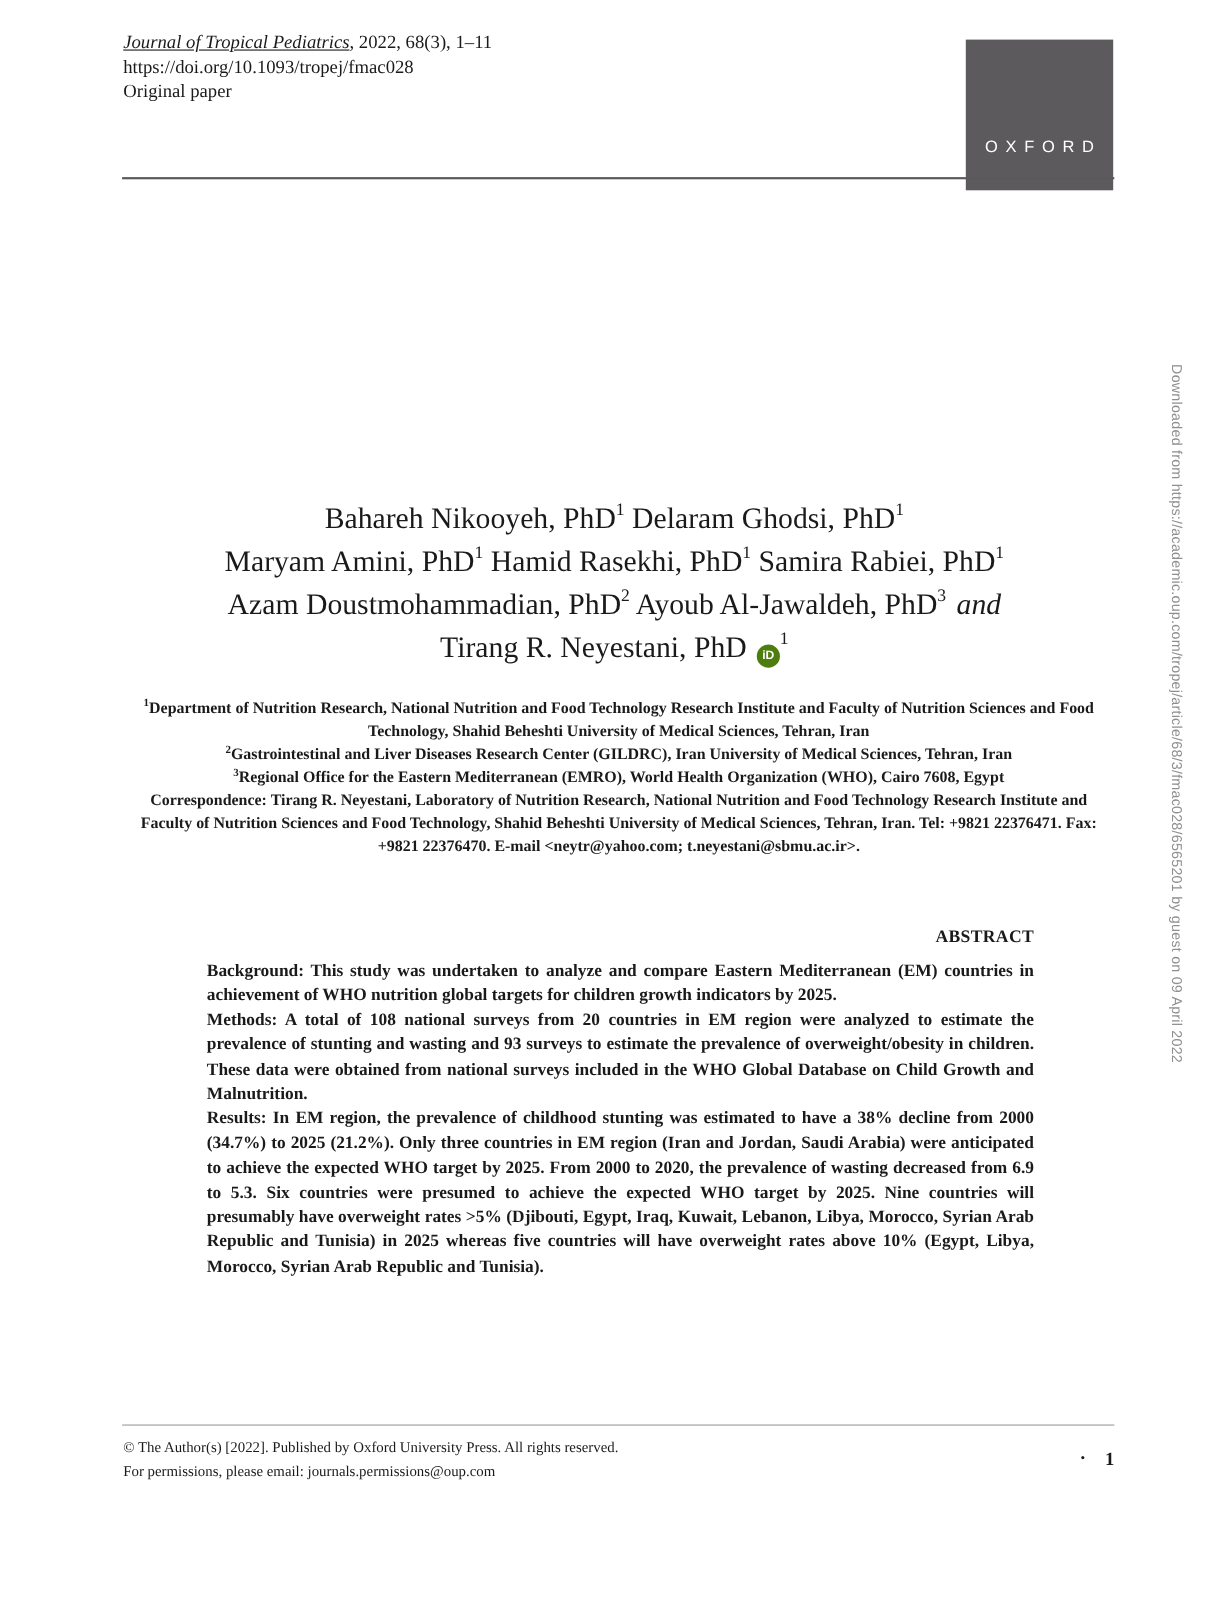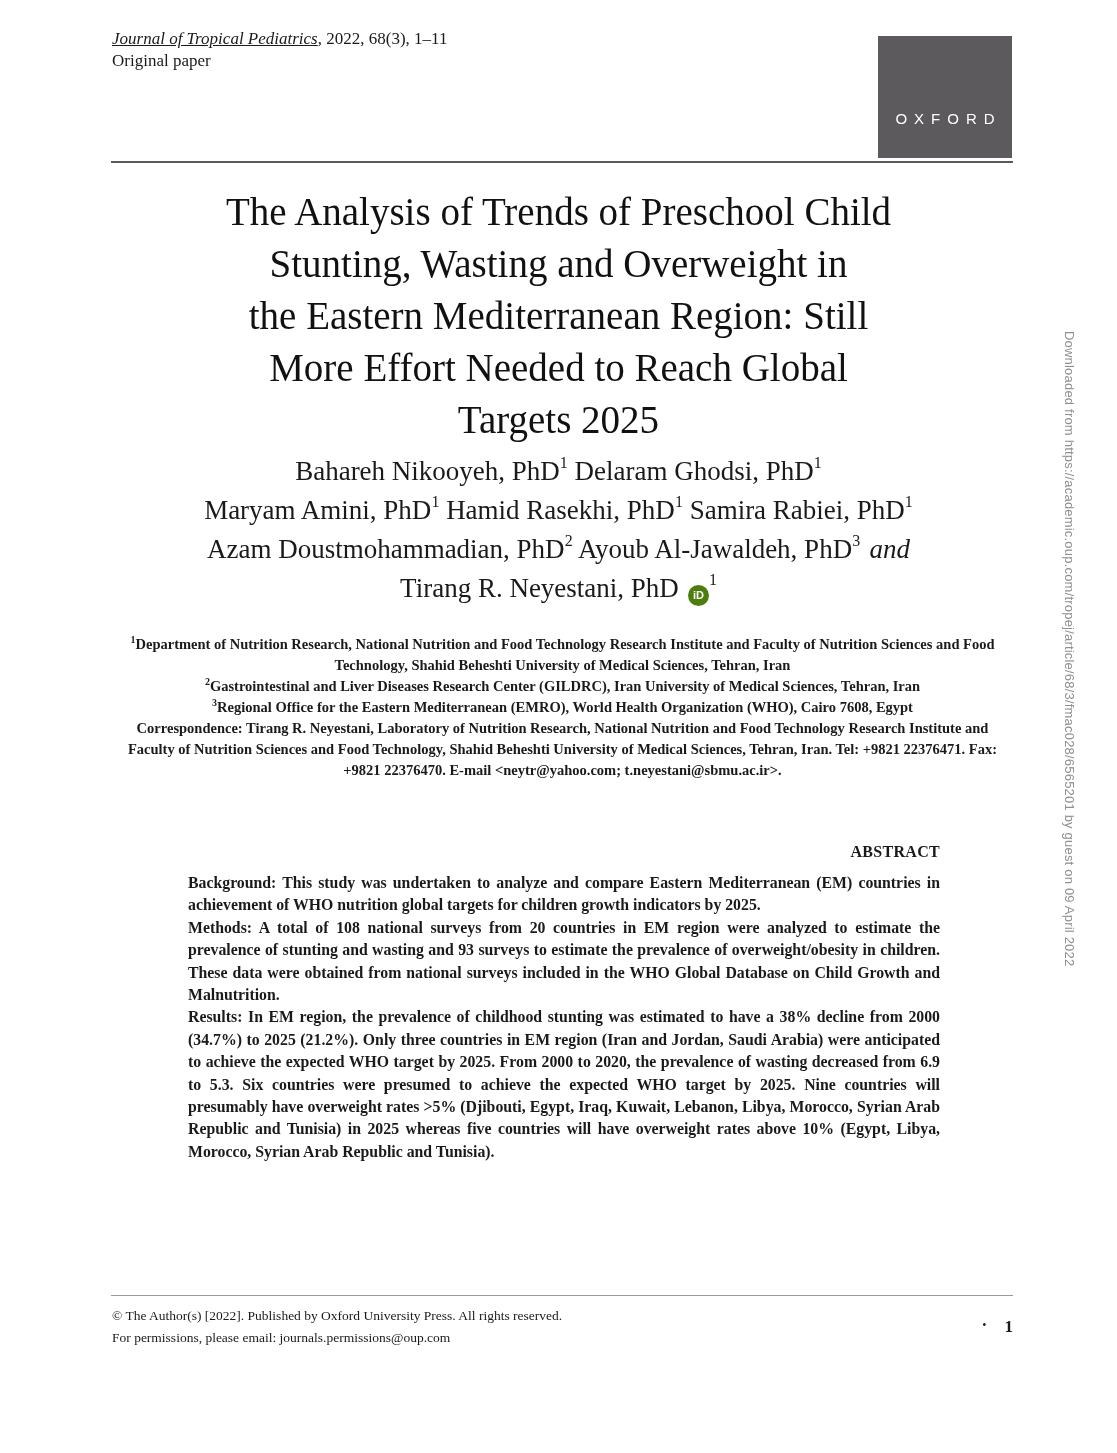--- a/index.html
+++ b/index.html
@@ -8,21 +8,21 @@
     width:1117px;height:1453px;
     background:#ffffff;
     font-family:"Liberation Serif","DejaVu Serif",serif;
     color:#1a1a1a;
     overflow:hidden;
   }
   
   .header-left{position:absolute;left:112px;top:28px;font-size:17px;line-height:22px;}
   .journal-name{font-style:italic;text-decoration:underline;}
   .oxford-box{
-    position:absolute;left:878px;top:36px;width:134px;height:122px;
+    position:absolute;left:878px;top:36px;width:134px;height:137px;
     background:#5d5a5d;
     display:flex;align-items:flex-end;justify-content:center;
     padding-bottom:31px;box-sizing:border-box;
   }
   .oxford-text{
     color:#ffffff;
     font-family:"Liberation Sans",sans-serif;
     font-size:15px;letter-spacing:7px;margin-right:-7px;
   }
   .header-rule{position:absolute;left:111px;top:161px;width:902px;height:2px;background:#5a5a5a;}
@@ -75,36 +75,30 @@
     font-size:13px;color:#8f8f8f;white-space:nowrap;letter-spacing:0.2px;
   }
 </style>
 </head>
 <body>
 
 <div class="page">
 
   <div class="header-left">
     <div><span class="journal-name">Journal of Tropical Pediatrics</span><span>, 2022, 68(3), 1–11</span></div>
+    <div>https://doi.org/10.1093/tropej/fmac028</div>
     <div>Original paper</div>
   </div>
 
   <div class="oxford-box">
     <span class="oxford-text">OXFORD</span>
   </div>
 
   <div class="header-rule"></div>
 
-  <div class="title">
-    <div>The Analysis of Trends of Preschool Child</div>
-    <div>Stunting, Wasting and Overweight in</div>
-    <div>the Eastern Mediterranean Region: Still</div>
-    <div>More Effort Needed to Reach Global</div>
-    <div>Targets 2025</div>
-  </div>
 
   <div class="authors">
     <div><span>Bahareh Nikooyeh, PhD</span><sup>1</sup><span> Delaram Ghodsi, PhD</span><sup>1</sup></div>
     <div><span>Maryam Amini, PhD</span><sup>1</sup><span> Hamid Rasekhi, PhD</span><sup>1</sup><span> Samira Rabiei, PhD</span><sup>1</sup></div>
     <div><span>Azam Doustmohammadian, PhD</span><sup>2</sup><span> Ayoub Al-Jawaldeh, PhD</span><sup>3</sup><span class="and-word">and</span></div>
     <div><span>Tirang R. Neyestani, PhD</span><span class="orcid">iD</span><sup>1</sup></div>
   </div>
 
   <div class="affils">
     <p><sup>1</sup><span>Department of Nutrition Research, National Nutrition and Food Technology Research Institute and Faculty of Nutrition Sciences and Food Technology, Shahid Beheshti University of Medical Sciences, Tehran, Iran</span></p>

